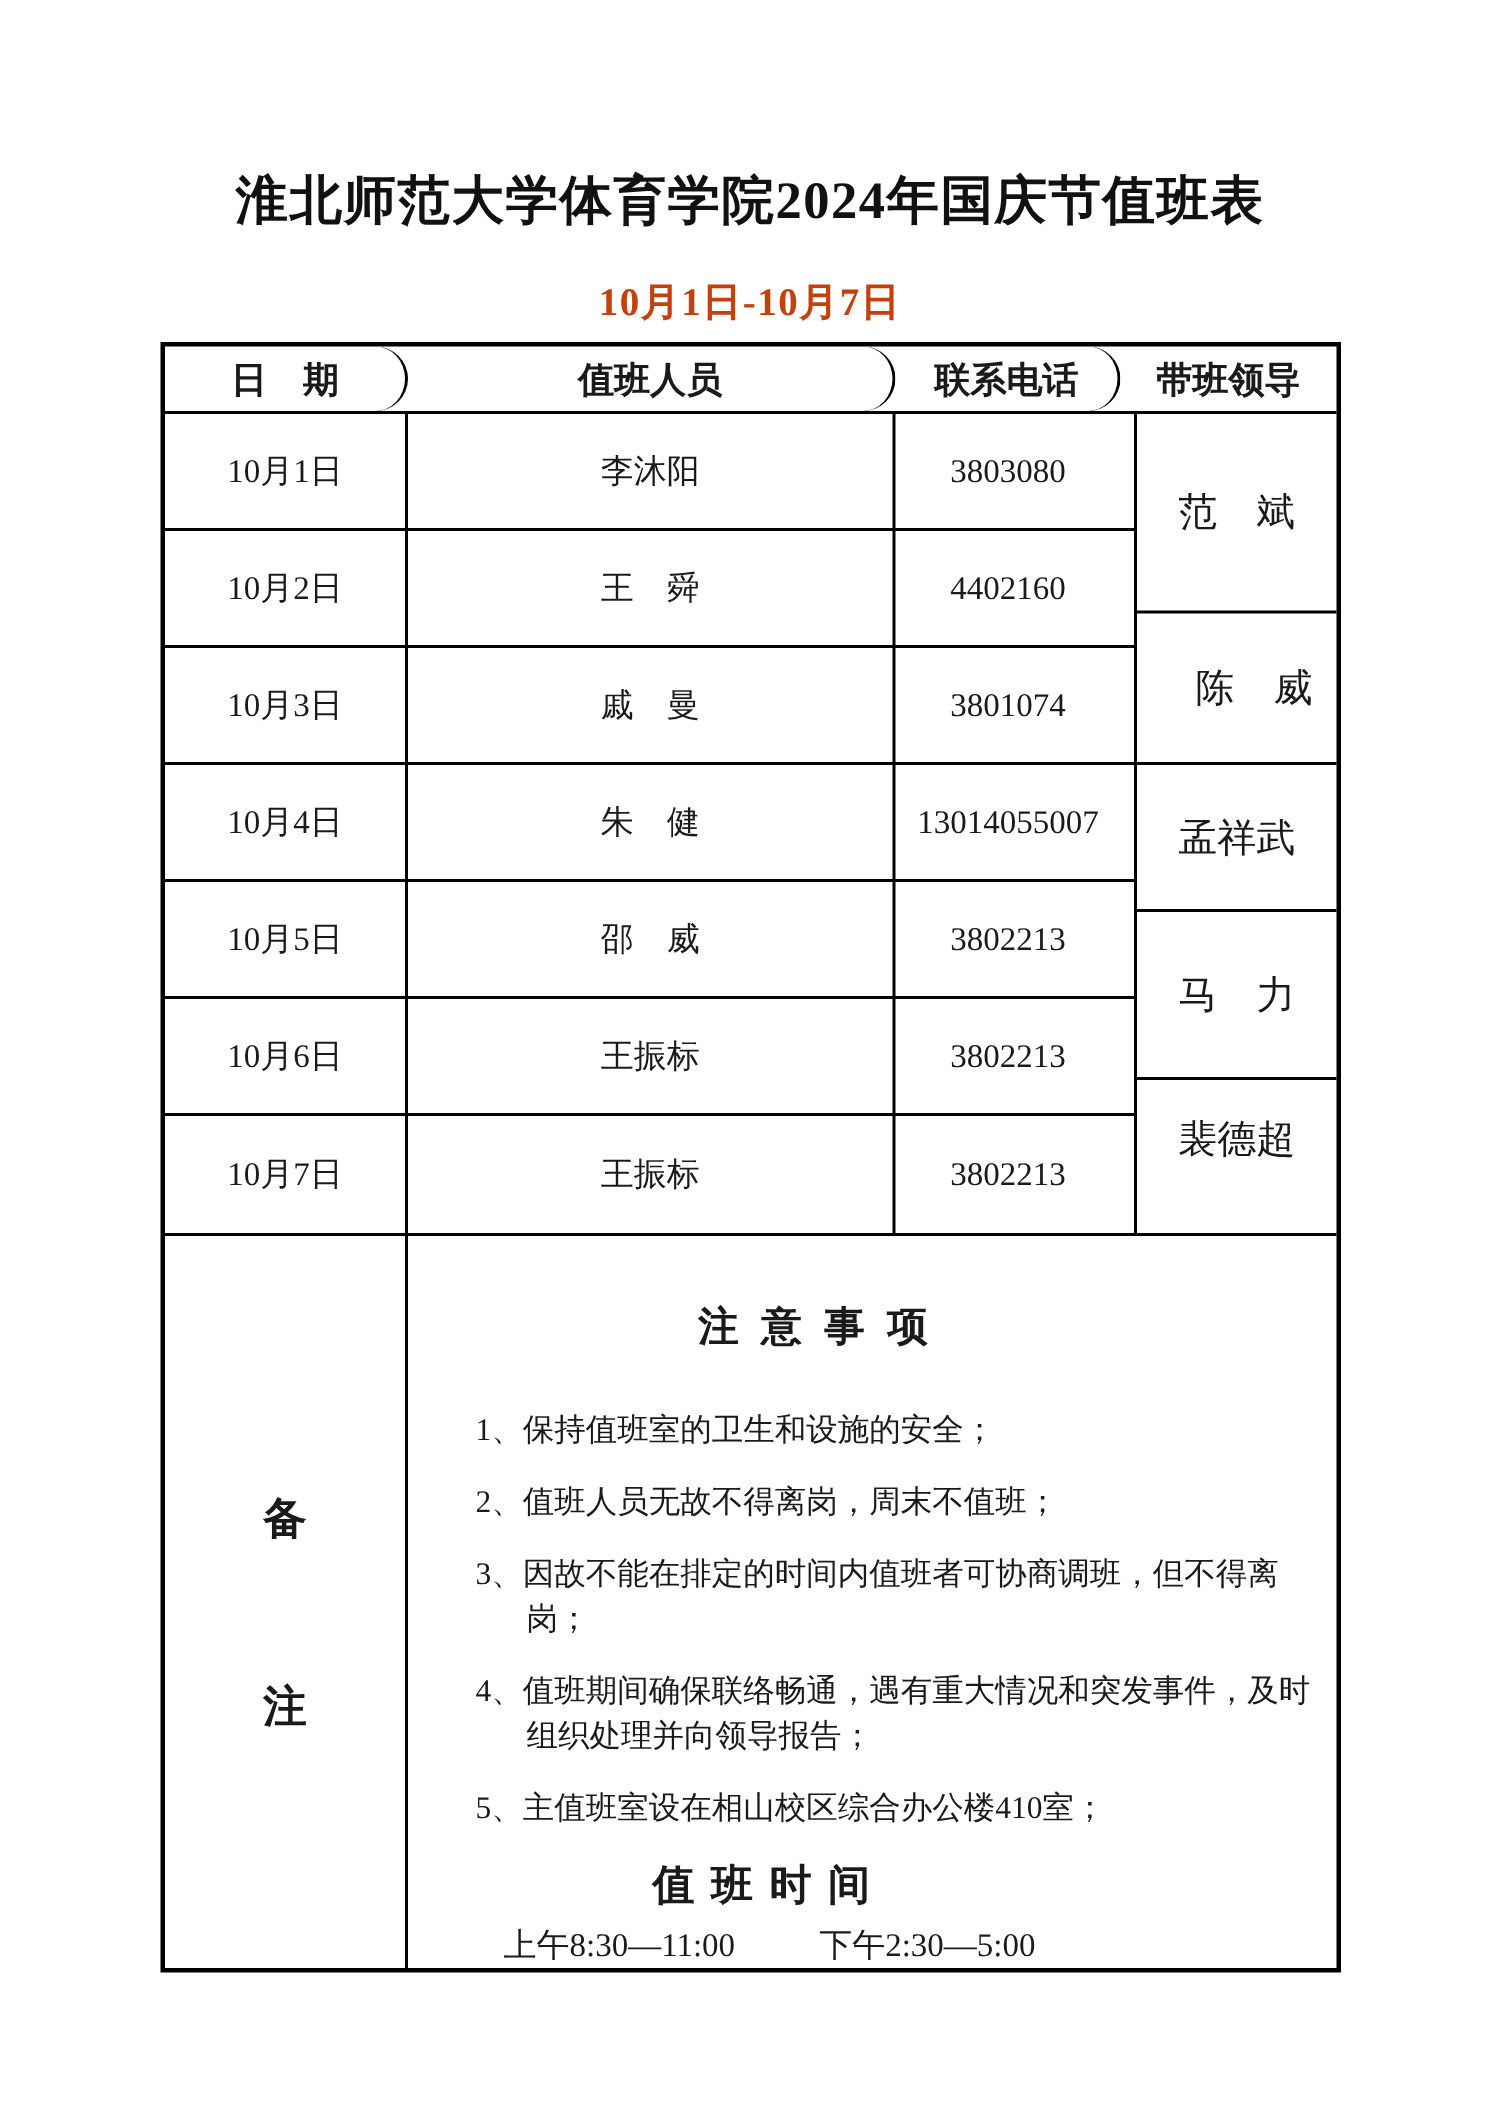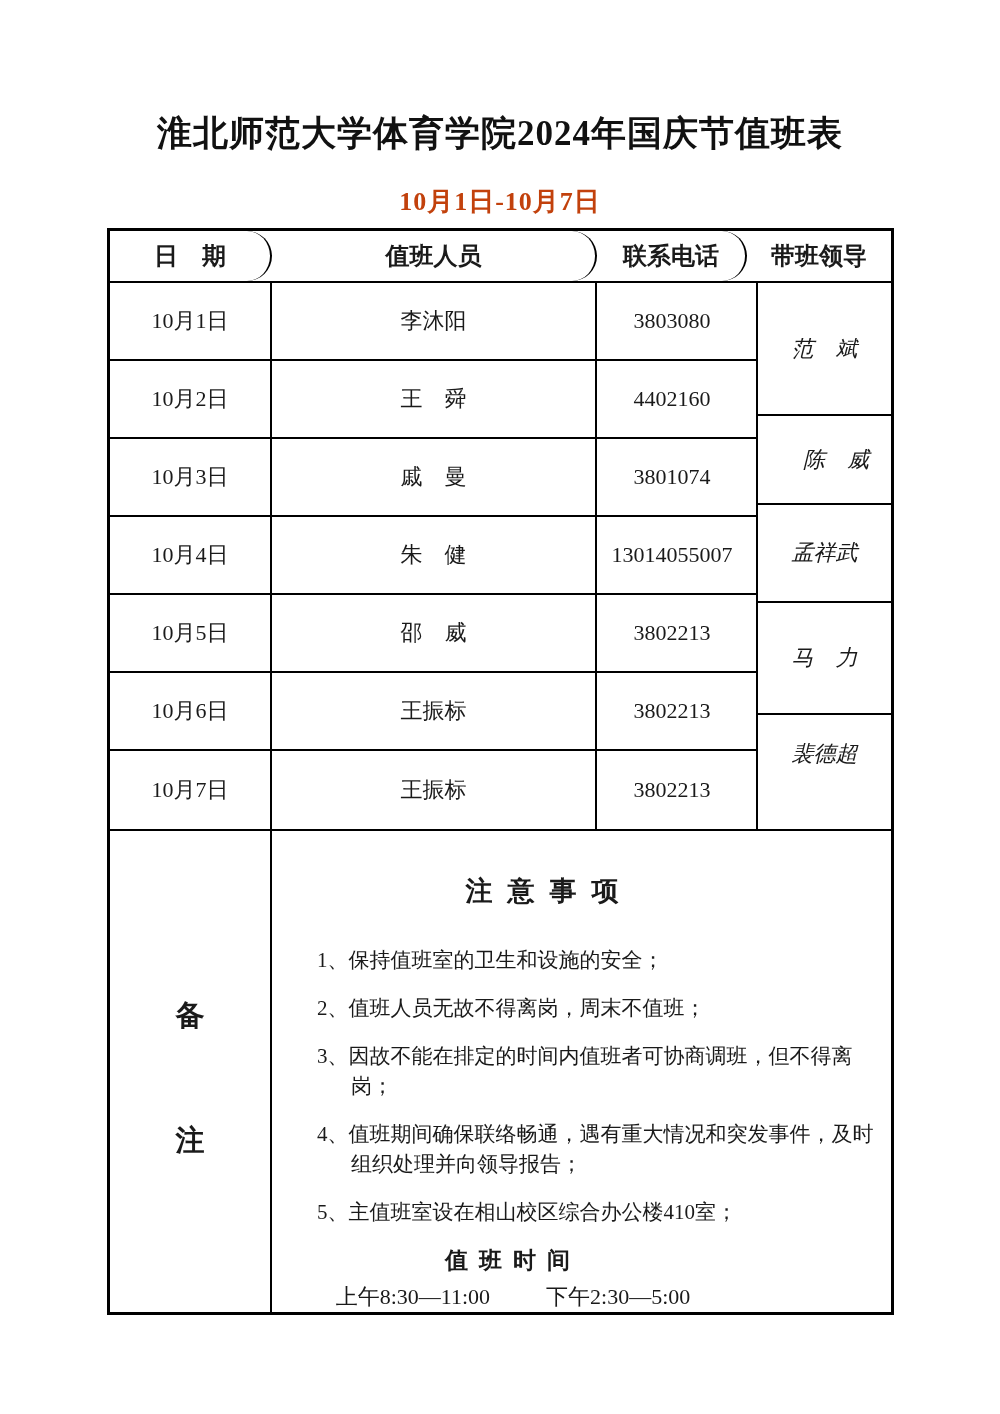--- a/index.html
+++ b/index.html
@@ -71,26 +71,25 @@
   .tbody { display: flex; height: 546px; }
 
   .main-rows { width: 648px; display: flex; flex-direction: column; border-right: 2px solid #000; }
   .trow { display: flex; height: 78px; border-bottom: 2px solid #000; font-size: 22px; }
   .trow .cell { display: flex; align-items: center; justify-content: center; }
   .trow .col-phone { border-right: none; }
 
   .leader-col { flex: 1; display: flex; flex-direction: column; }
   .leader-cell {
     display: flex; align-items: center; justify-content: center;
-    font-size: 22px;
+    font-size: 26px;
     border-bottom: 2px solid #000;
-    font-style: italic;
   }
   .leader-1 { height: 133px; }
-  .leader-2 { height: 89px; padding-left: 23px; }
+  .leader-2 { height: 101px; padding-left: 23px; }
   .leader-3 { height: 98px; }
   .leader-4 { height: 112px; }
   .leader-5 { height: 78px; border-bottom: none; }
 
   
   .notes-row { display: flex; flex: 1; }
 
   .notes-label {
     width: 162px;
     border-right: 2px solid #000;
@@ -124,21 +123,21 @@
     margin-bottom: 18px;
     padding-left: 34px;
     text-indent: -34px;
     max-width: 585px;
   }
 
   .duty-time-block { margin-top: 4px; margin-left: 16px; width: 360px; text-align: center; }
   .duty-time-title {
     font-family: "Liberation Sans", "DejaVu Sans", sans-serif;
     font-weight: bold;
-    font-size: 23px;
+    font-size: 28px;
     letter-spacing: 11px;
     margin-bottom: 6px;
   }
   .duty-time-values { font-size: 22px; white-space: nowrap; }
   .duty-time-values .gap { display: inline-block; width: 56px; }
 </style>
 </head>
 <body>
 
 <div class="page">

